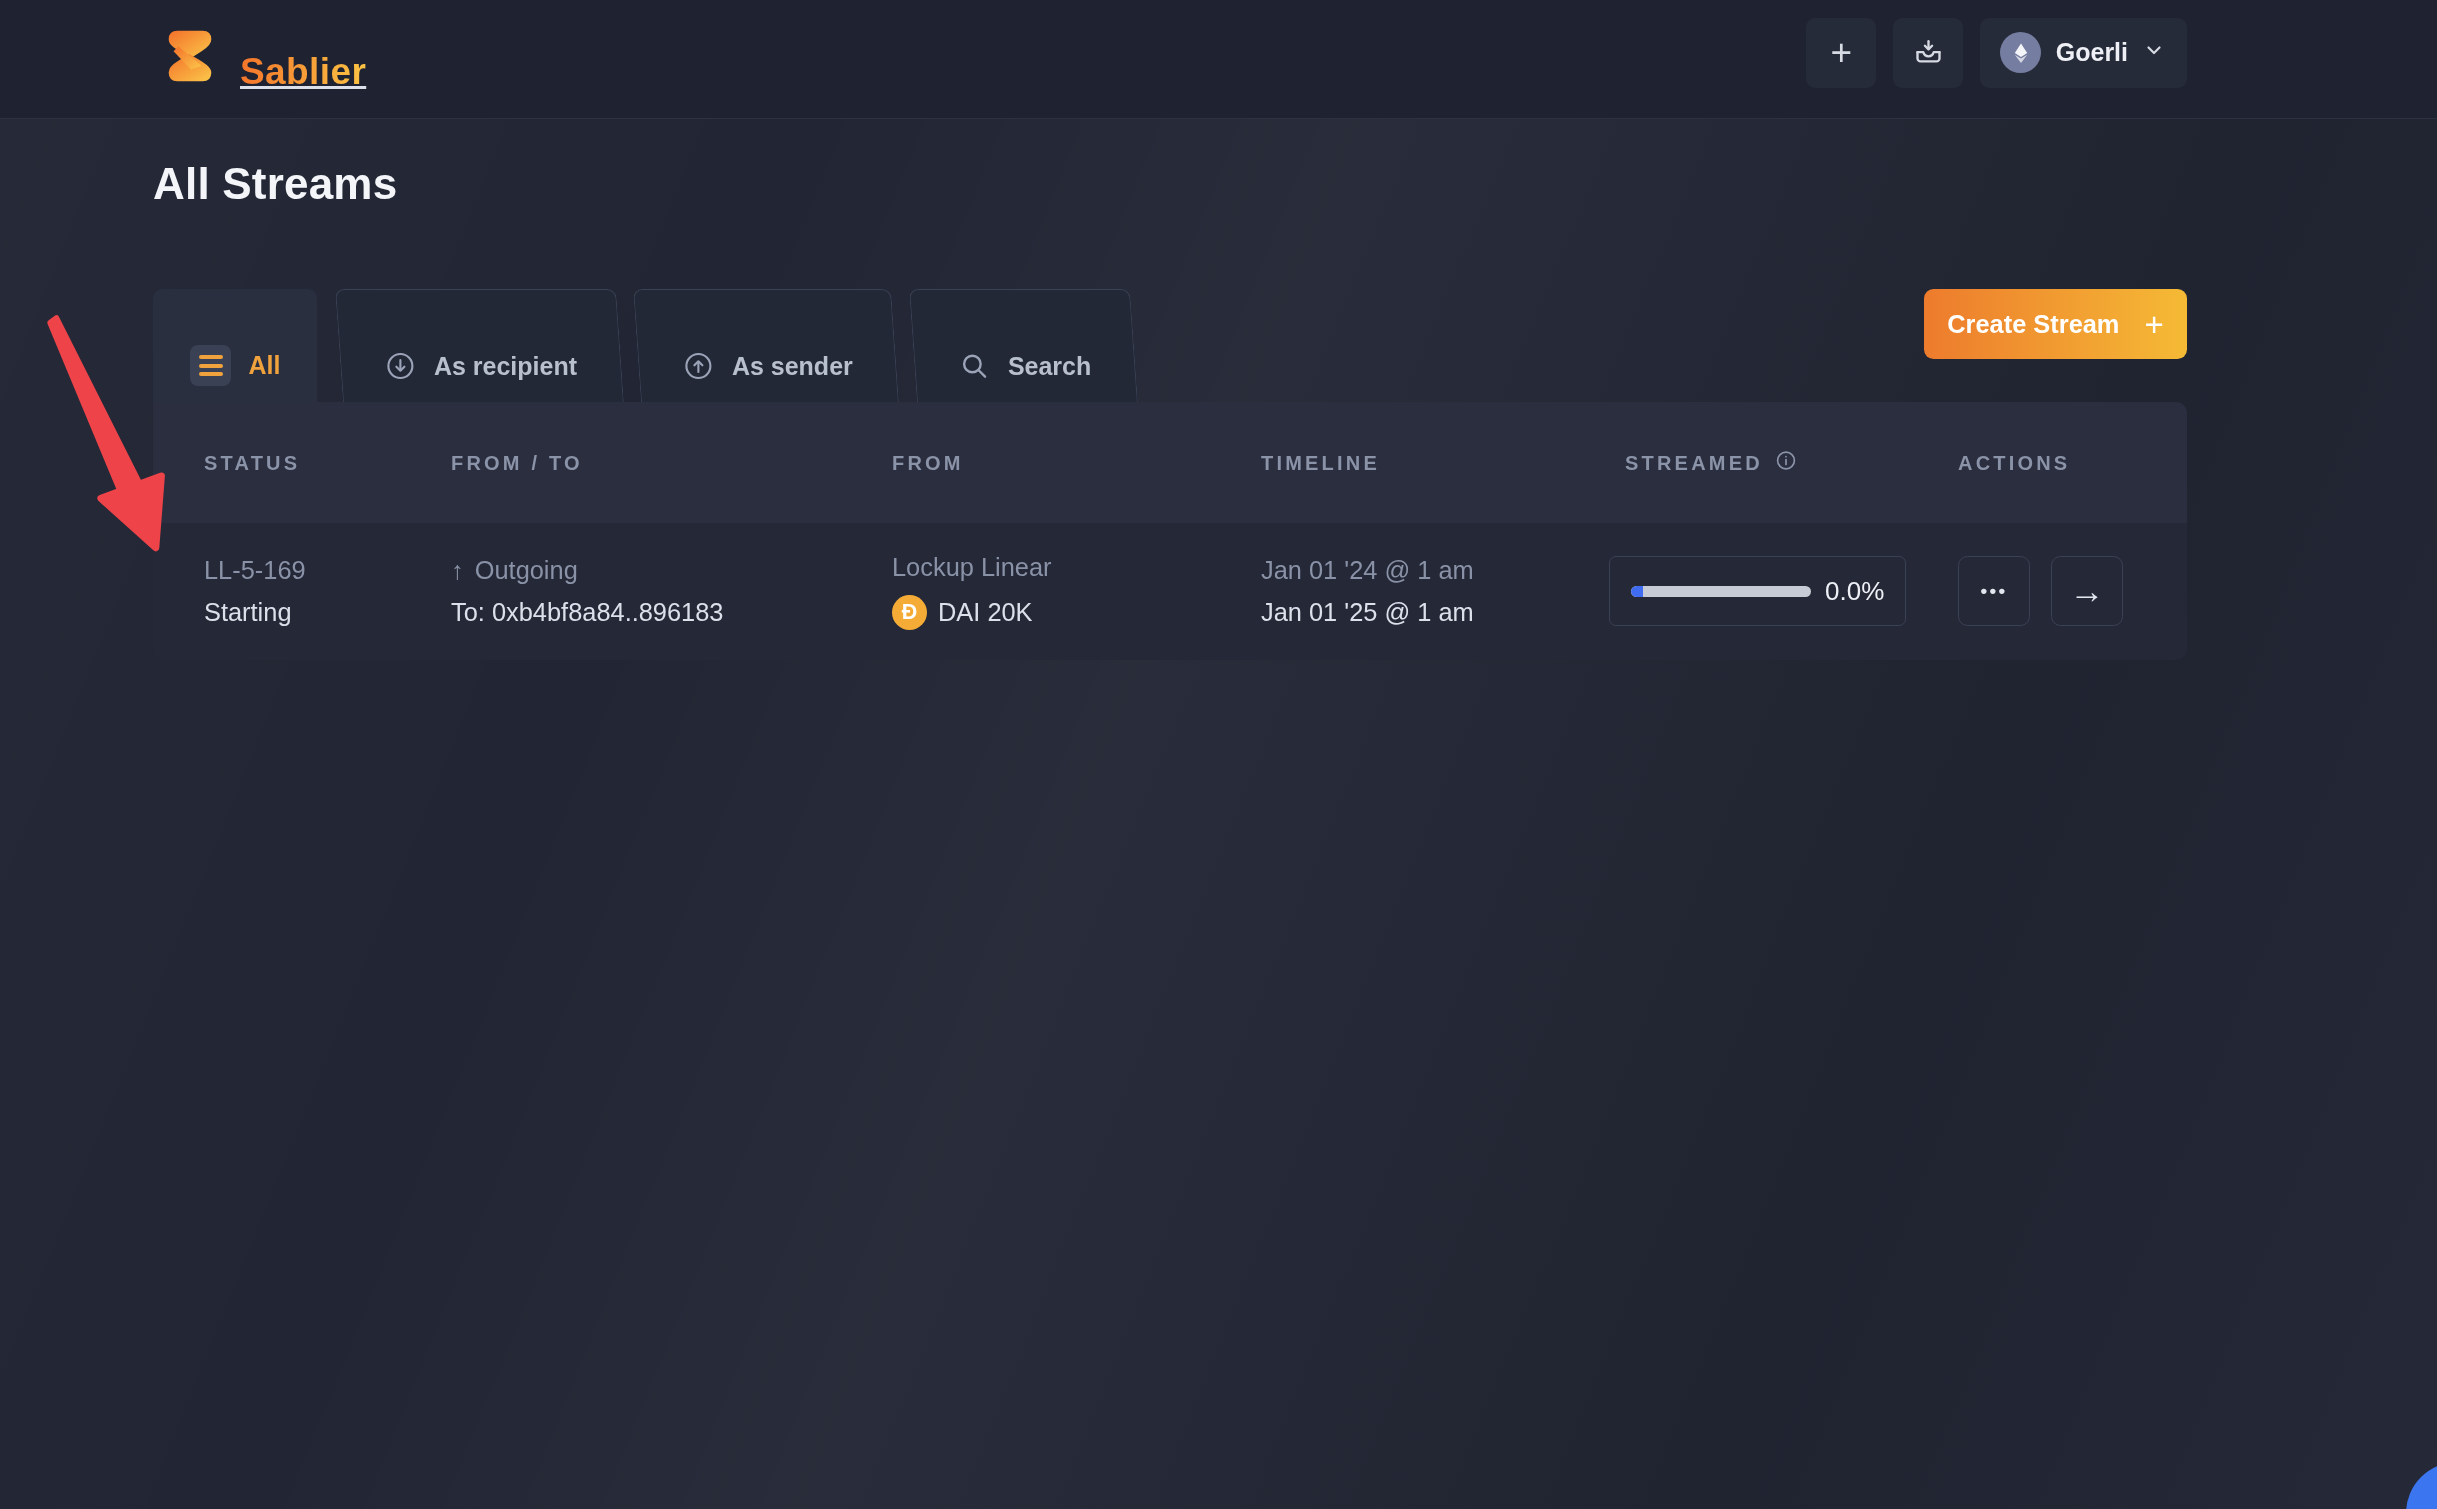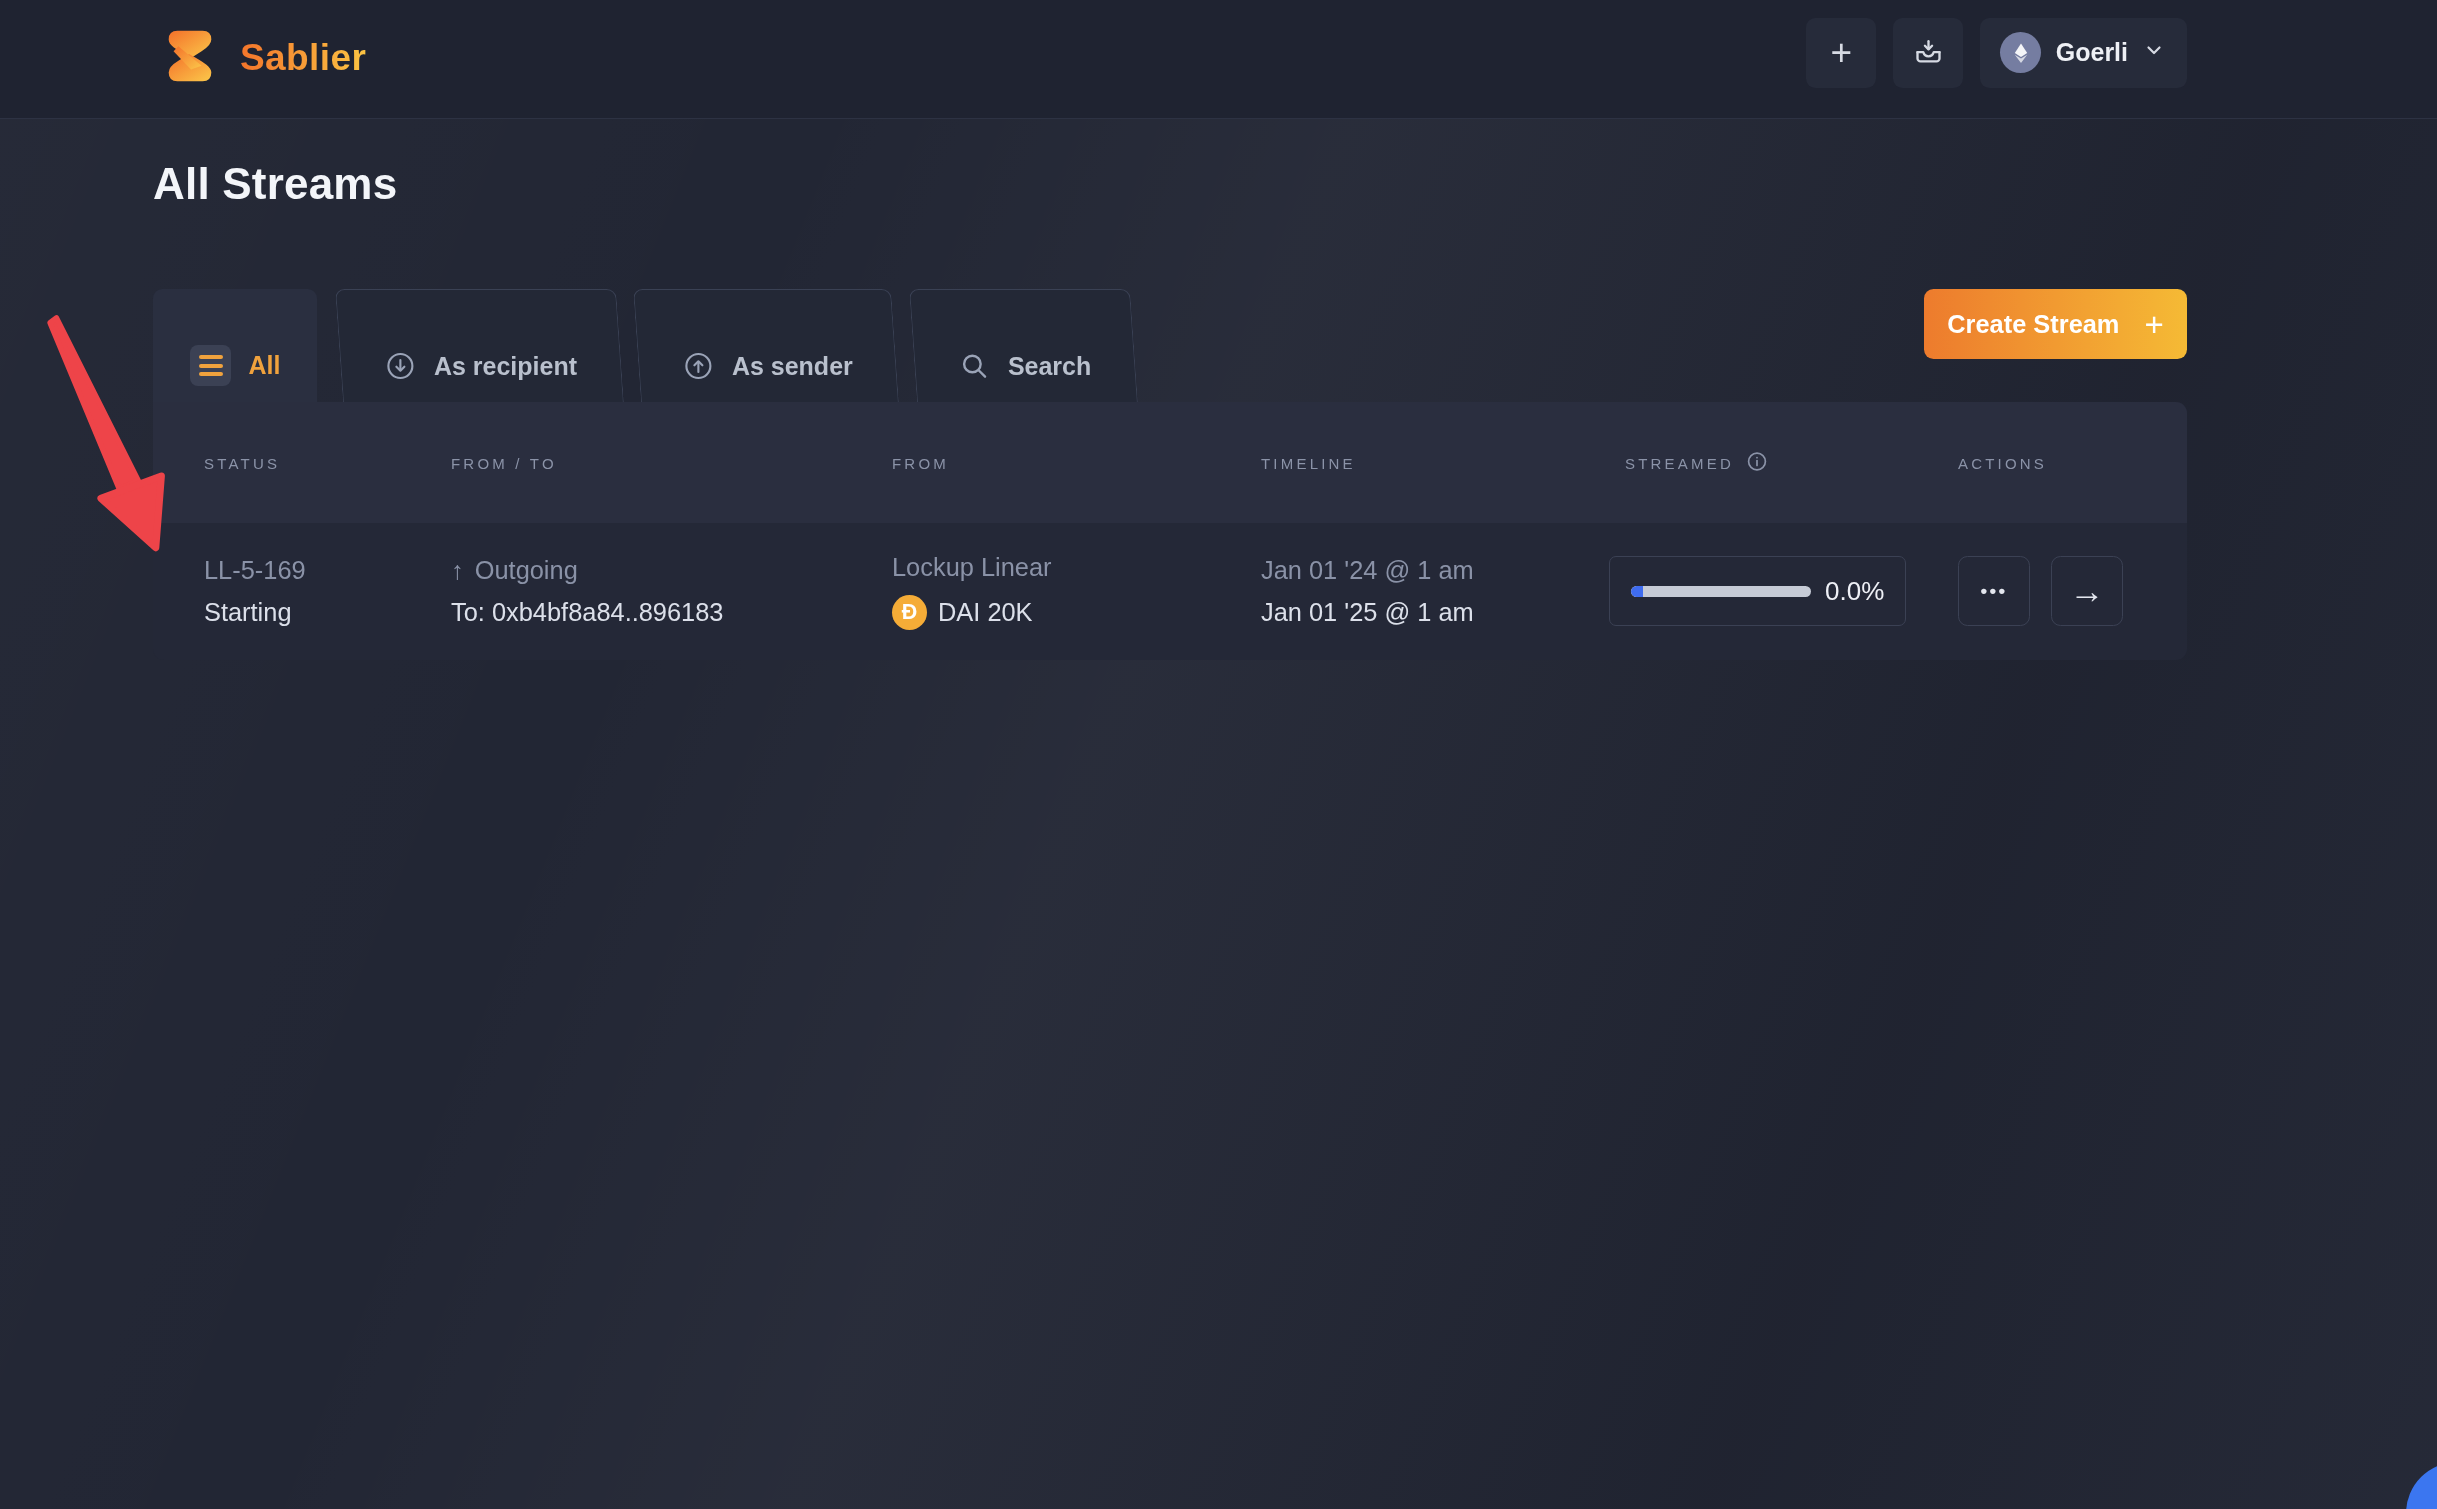--- a/index.html
+++ b/index.html
@@ -14,21 +14,21 @@
     content:""; position:absolute; inset:0; pointer-events:none;
     background:linear-gradient(112deg,
       rgba(255,255,255,0.02) 0%, rgba(255,255,255,0) 28%,
       rgba(255,255,255,0.03) 46%, rgba(0,0,0,0.07) 76%, rgba(255,255,255,0.015) 100%);
   }
   
   .topbar {
     position:absolute; top:0; left:0; right:0; height:119px;
     background:#1f2331; border-bottom:1.6px solid #2d3243;
   }
-  .logo { position:absolute; left:159px; top:22px; display:flex; align-items:center; gap:19px; cursor:pointer; }
+  .logo { position:absolute; left:159px; top:22px; display:flex; align-items:flex-end; gap:19px; cursor:pointer;text-decoration:underline; }
   .logo-text {
     font-size:37px; font-weight:700; letter-spacing:0.4px;
     background:linear-gradient(90deg,#f4752b,#fbc343);
     -webkit-background-clip:text; background-clip:text; color:transparent;
   }
   .topbar-right { position:absolute; right:251px; top:17.5px; display:flex; gap:16.7px; height:70px; }
   .icon-btn {
     height:70px; min-width:70px; border:none; border-radius:9.5px;
     background:#262b3a; color:#d6dae3; display:flex; align-items:center; justify-content:center;
     font-family:inherit; cursor:pointer;
@@ -72,21 +72,21 @@
     background:linear-gradient(90deg,#ed7b2d,#f5ba35);
     color:#fff; font-size:25.4px; font-weight:700; font-family:inherit;
     display:flex; align-items:center; justify-content:center; gap:25px;
   }
   .create-btn .plus-glyph { font-size:33px; font-weight:400; line-height:1; }
   
   .table { position:absolute; left:153px; top:402px; width:2034px; }
   .thead { position:relative; height:121px; background:#2a2e3f; border-radius:0 11px 0 0; }
   .tbody { position:relative; height:137px; background:#242837; border-radius:0 0 11px 11px; }
   .th { position:absolute; top:50%; transform:translateY(-50%);
-    font-size:15px; font-weight:400; letter-spacing:3.2px; color:#8b93a8;
+    font-size:20px; font-weight:700; letter-spacing:3.2px; color:#8b93a8;
     display:flex; align-items:center; gap:11px; white-space:nowrap; }
   .cell { position:absolute; top:0; height:100%; display:flex; flex-direction:column;
     justify-content:center; gap:13px; font-size:25.4px; white-space:nowrap; }
   .muted { color:#8a92a7; }
   .light { color:#dce0ea; }
   .val-line { display:flex; align-items:center; gap:11px; }
   .dai-badge { width:35px; height:35px; border-radius:50%; background:#f5ac37; color:#fff;
     font-size:21.5px; font-weight:700; display:flex; align-items:center; justify-content:center; }
   .progress-box { position:absolute; left:1456px; top:33px; width:297px; height:70px;
     border:1.6px solid #3b4154; border-radius:7px; display:flex; align-items:center;

